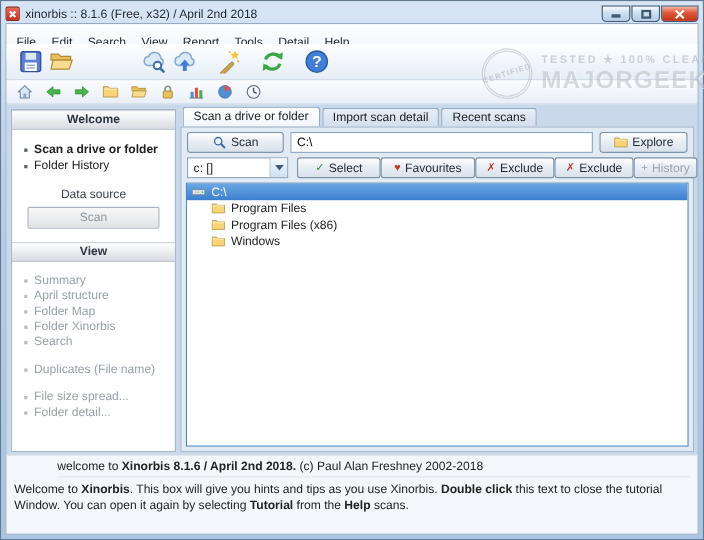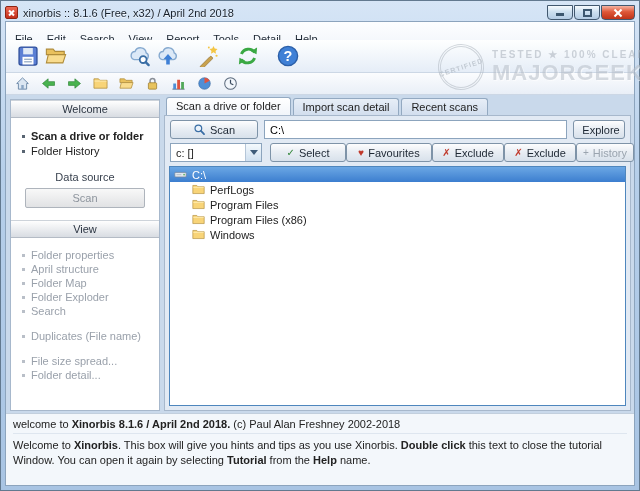--- a/index.html
+++ b/index.html
@@ -39,21 +39,21 @@
   .wm { position:absolute; right:6px; top:16px; width:190px; height:58px; opacity:.55; pointer-events:none; display:flex; align-items:center; gap:8px; z-index:5; color:#9aa3ad; }
   .wm-seal { width:46px; height:46px; border:3px double #aeb6bf; border-radius:50%; display:flex; align-items:center; justify-content:center; font-size:7px; font-weight:bold; letter-spacing:1px; transform:rotate(-18deg); color:#a2abb5; flex:none; }
   .wm-col { display:flex; flex-direction:column; }
   .wm-line1 { font-size:10px; font-weight:bold; letter-spacing:2px; color:#a8b0ba; }
   .wm-line2 { font-size:22px; font-weight:bold; letter-spacing:1px; color:#b8bfc8; text-shadow:1px 1px 0 #fff; }
 
   
   .workspace { position:absolute; left:0; top:73px; right:0; bottom:72px; background:#c9d9eb; }
 
   .sidebar { position:absolute; left:4px; top:4px; width:150px; bottom:2px; background:#fff; border:1px solid #a7b8cc; overflow:hidden; }
-  .side-header { height:18px; background:linear-gradient(#fefefe,#d8dce2); border-top:1px solid #cdd3da; border-bottom:1px solid #b4bbc5; display:flex; align-items:center; justify-content:center; font-weight:normal; color:#2c3542; }
+  .side-header { height:18px; background:linear-gradient(#fefefe,#d8dce2); border-top:1px solid #cdd3da; border-bottom:1px solid #b4bbc5; display:flex; align-items:center; justify-content:center; font-weight:bold; color:#2c3542; }
   .side-links { padding:9px 11px 4px; }
   .side-link { display:flex; align-items:center; gap:6px; margin:3px 0; cursor:default; }
   .side-link.primary { font-weight:bold; }
   .bullet { width:3px; height:3px; background:#59платье; background:#596472; flex:none; }
   .data-source { text-align:center; color:#39424f; margin:7px 0 5px; }
   .side-scan-btn { display:block; margin:0 auto 12px; width:120px; height:20px; border:1px solid #aeb4bc; border-radius:2px; background:linear-gradient(#f8f8f8,#e1e2e4); color:#8d949d; text-align:center; line-height:18px; font-family:inherit; font-size:11px; }
   .view-list { padding:9px 11px; color:#9aa1ab; }
   .view-item { display:flex; align-items:center; gap:6px; margin:2px 0; }
   .view-item .bullet { background:#b9bfc8; }
   .vgap { height:9px; }
@@ -64,37 +64,37 @@
   .tab.active { height:18px; background:linear-gradient(#ffffff,#f1f5fa); }
   .panel { position:absolute; left:0; top:18px; right:0; bottom:0; background:#e2eaf4; border:1px solid #a7b8cc; }
 
   .btn { height:19px; border:1px solid #7e93a8; border-radius:3px; background:linear-gradient(#fdfdfe,#e9eef4 45%,#d8e1eb); display:inline-flex; align-items:center; justify-content:center; gap:4px; padding:0 6px; font-family:inherit; font-size:11px; color:#1d2733; }
   .btn.disabled { color:#9aa4af; }
   .bicon { font-size:10px; line-height:1; }
 
   .scan-row { position:absolute; left:5px; top:4px; right:5px; height:19px; display:flex; gap:6px; }
   .scan-btn { width:88px; flex:none; }
   .path-input { flex:1; border:1px solid #8ca4bd; background:#fff; padding:1px 5px; font-family:inherit; font-size:11px; }
-  .explore-btn { width:52px; flex:none; }
+  .explore-btn { width:80px; flex:none; }
 
   .drive-row { position:absolute; left:5px; top:27px; right:5px; height:19px; display:flex; }
   .combo { width:92px; flex:none; height:19px; border:1px solid #8ca4bd; background:#fff; display:flex; align-items:center; padding-left:5px; }
   .combo-arrow { margin-left:auto; width:16px; height:100%; background:linear-gradient(#f4f9fd,#cfe0f0); border-left:1px solid #b5c6d8; display:flex; align-items:center; justify-content:center; }
   .tri { width:0; height:0; border-left:4px solid transparent; border-right:4px solid transparent; border-top:5px solid #3f5c7a; }
   .drive-btns { flex:1; display:flex; justify-content:space-between; margin-left:8px; }
   .w74{width:76px;} .w84{width:86px;} .w72{width:72px;} .w56{width:58px;}
 
   .tree { position:absolute; left:4px; top:50px; right:4px; bottom:4px; background:#fff; border:1px solid #4e86bd; overflow:hidden; }
   .tree-row { height:15px; display:flex; align-items:center; gap:5px; padding-left:4px; white-space:nowrap; cursor:default; }
   .tree-row.selected { background:linear-gradient(#6ba7e4,#3c7ecf); color:#fff; }
   .tree-row.child { padding-left:22px; }
 
   
   .statusbar { position:absolute; left:0; bottom:0; right:0; height:72px; background:#f3f7fb; border-top:1px solid #c2cfdd; padding:3px 7px; overflow:hidden; }
-  .status-line1 { padding:1px 0 3px; border-bottom:1px solid #dee6ef; margin-bottom:4px; white-space:nowrap; }
+  .status-line1 { padding:1px 0 3px; border-bottom:1px solid #dee6ef; margin-bottom:4px; white-space:nowrap;margin-left:39px; }
   .tutorial { line-height:1.4; }
   .first-line { margin-top:6px; }
   .b { font-weight:bold; }
 </style>
 </head>
 <body>
 
 <svg width="0" height="0" style="position:absolute" aria-hidden="true">
   <defs>
     <symbol id="i-save" viewBox="0 0 16 16">
@@ -330,33 +330,33 @@
             <span class="bullet"></span>
             <span>Folder History</span>
           </div>
         </div>
         <div class="data-source">Data source</div>
         <button class="side-scan-btn">Scan</button>
         <div class="side-header">View</div>
         <div class="view-list">
           <div class="view-item">
               <span class="bullet"></span>
-              <span>Folder properties</span>
+              <span>Summary</span>
             </div>
           <div class="view-item">
               <span class="bullet"></span>
               <span>April structure</span>
             </div>
           <div class="view-item">
               <span class="bullet"></span>
               <span>Folder Map</span>
             </div>
           <div class="view-item">
               <span class="bullet"></span>
-              <span>Folder Exploder</span>
+              <span>Folder Xinorbis</span>
             </div>
           <div class="view-item">
               <span class="bullet"></span>
               <span>Search</span>
             </div>
           <div class="vgap"></div>
           <div class="view-item">
               <span class="bullet"></span>
               <span>Duplicates (File name)</span>
             </div>
@@ -433,26 +433,20 @@
             <div class="tree-row selected">
               <svg class="ic13">
                   <use href="#i-drive"></use>
                 </svg>
               <span>C:\</span>
             </div>
             <div class="tree-row child">
               <svg class="ic13">
                   <use href="#i-folder"></use>
                 </svg>
-              <span>PerfLogs</span>
-            </div>
-            <div class="tree-row child">
-              <svg class="ic13">
-                  <use href="#i-folder"></use>
-                </svg>
               <span>Program Files</span>
             </div>
             <div class="tree-row child">
               <svg class="ic13">
                   <use href="#i-folder"></use>
                 </svg>
               <span>Program Files (x86)</span>
             </div>
             <div class="tree-row child">
               <svg class="ic13">
@@ -464,18 +458,18 @@
 
         </div>
       </div>
     </div>
 
     <div class="statusbar">
       <div class="status-line1">
         <span>welcome to </span><span class="b">Xinorbis 8.1.6 / April 2nd 2018.</span><span> (c) Paul Alan Freshney 2002-2018</span>
       </div>
       <div class="tutorial">
-        <span>Welcome to </span><span class="b">Xinorbis</span><span>. This box will give you hints and tips as you use Xinorbis. </span><span class="b">Double click</span><span> this text to close the tutorial Window. You can open it again by selecting </span><span class="b">Tutorial</span><span> from the </span><span class="b">Help</span><span> name.</span>
+        <span>Welcome to </span><span class="b">Xinorbis</span><span>. This box will give you hints and tips as you use Xinorbis. </span><span class="b">Double click</span><span> this text to close the tutorial Window. You can open it again by selecting </span><span class="b">Tutorial</span><span> from the </span><span class="b">Help</span><span> scans.</span>
       </div>
     </div>
 
   </div>
 </div>
 
 </body></html>

